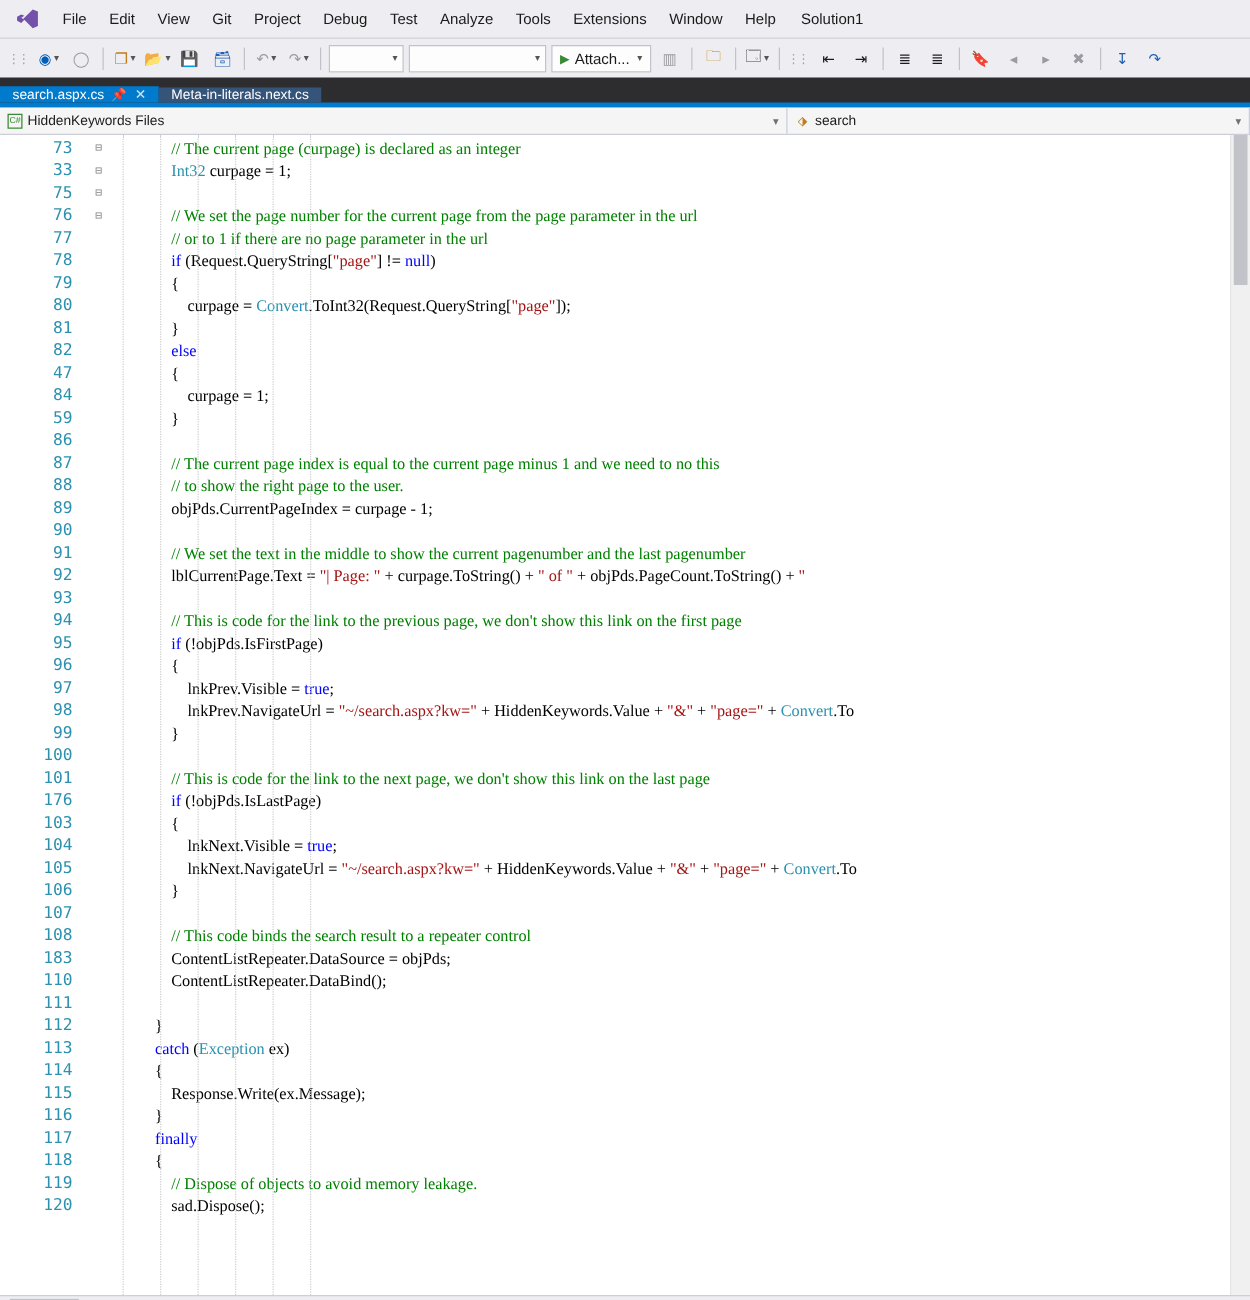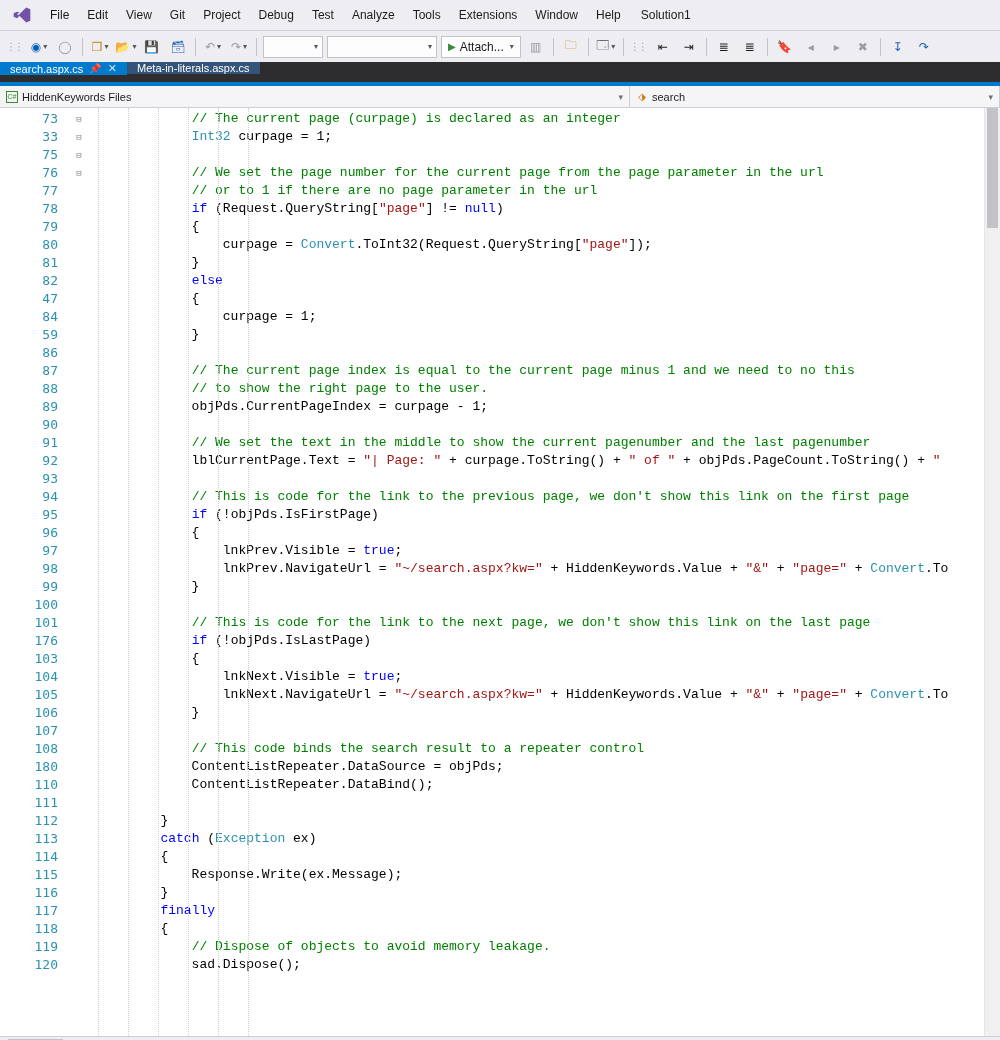--- a/index.html
+++ b/index.html
@@ -12,33 +12,33 @@
 .search-box input { border: none; outline: none; flex: 1; font-size: 12px; background: transparent; color:#717171; }
 .search-icon { color: #555; font-size: 12px; }
 .solution-label { padding: 4px 10px; color: #1b1b1c; }
 .toolbar { height: 32px; background: #eeeef2; display: flex; align-items: center; padding: 0 6px; gap: 4px; border-top: 1px solid #d0d0d8; }
 .tb-btn { width: 22px; height: 22px; display: flex; align-items: center; justify-content: center; color: #1b1b1c; cursor: default; }
 .tb-sep { width: 1px; height: 18px; background: #c2c3c9; margin: 0 2px; }
 .tb-combo { height: 22px; border: 1px solid #c2c3c9; background: #fdfdfd; width: 60px; display:flex; align-items:center; padding:0 4px; font-size:11px; color:#555;}
 .tb-combo.wide { width: 110px; }
 .attach-btn { display: flex; align-items: center; gap: 4px; padding: 0 6px; height: 22px; background: #fdfdfd; border: 1px solid #c2c3c9; color: #1b1b1c; cursor: default; }
 .attach-btn .play { color: #388a34; font-size: 10px; }
-.tabs { height: 24px; background: #2d2d30; display: flex; align-items: flex-start; border-bottom: 4px solid #007acc; }
+.tabs { height: 24px; background: #2d2d30; display: flex; align-items: flex-end; border-bottom: 4px solid #007acc; }
 .tab { display: flex; align-items: center; padding: 0 10px; font-size: 11px; gap: 6px; cursor: default; }
 .tab.active { background: #007acc; color: #fff; }
 .tab.inactive { background: #34547a; color: #fff; }
 .tab-close { font-size: 11px; opacity: 0.8; }
 .nav-bar { height: 22px; background: #f5f5f5; border-bottom: 1px solid #cccedb; display: flex; align-items: stretch; }
 .nav-combo { flex: 1; border-right: 1px solid #cccedb; display: flex; align-items: center; padding: 0 6px; font-size: 11px; color: #1b1b1c; gap:4px;}
 .nav-combo .chev { margin-left: auto; color: #717171; font-size: 9px; }
 .nav-icon { width:12px; height:12px; display:inline-flex; align-items:center; justify-content:center; font-size:10px;}
 .editor { display: flex; height: 928px; background: #fff; }
 .gutter { width: 72px; background: #fff; border-right: 0px solid #e5e5e5; text-align: right; padding-right: 14px; color: #2b91af; font-family: Consolas, monospace; font-size: 13px; line-height: 18px; padding-top: 2px; user-select:none;}
 .fold-area { width: 14px; background: #fff; font-family: Consolas, monospace; font-size: 9px; line-height: 18px; color: #808080; padding-top:2px; text-align:center;}
-.code { flex: 1; font-family: Liberation Mono, monospace; font-size: 13px; line-height: 18px; white-space: pre; padding-left: 12px; padding-top: 2px; overflow: hidden; color: #000; }
+.code { flex: 1; font-family: Liberation Serif, serif; font-size: 13px; line-height: 18px; white-space: pre; padding-left: 12px; padding-top: 2px; overflow: hidden; color: #000; }
 .c-comment { color: #008000; }
 .c-keyword { color: #0000ff; }
 .c-type { color: #2b91af; }
 .c-string { color: #a31515; }
 .c-number { color: #000000; }
 .vscroll { width: 16px; background: #f0f0f0; border-left: 1px solid #e5e5e5; position:relative;}
 .vscroll-thumb{ position:absolute; top:0; left:2px; right:2px; height:120px; background:#c2c3c9;}
 .status-top { height: 22px; background: #eeeef2; border-top: 1px solid #cccedb; display: flex; align-items: center; padding: 0 8px; font-size: 11px; gap: 12px; color:#1b1b1c;}
 .status-top .zoom { width:55px; border:1px solid #c2c3c9; background:#fdfdfd; height:18px; display:flex; align-items:center; padding:0 4px; justify-content:space-between;}
 .chev-down{ font-size:8px; color:#555; margin-left:2px;}
@@ -118,21 +118,21 @@
   <span class="tb-btn" style="color:#1e5fb3">↷</span>
 </div>
 
 <div class="tabs">
   <div class="tab active">
     <span>search.aspx.cs</span>
     <span style="font-size:10px">📌</span>
     <span class="tab-close">✕</span>
   </div>
   <div class="tab inactive">
-    <span>Meta-in-literals.aspx.cs</span>
+    <span>Meta-in-literals.next.cs</span>
   </div>
 </div>
 
 <div class="nav-bar">
   <div class="nav-combo" style="flex:0 0 630px">
     <span class="nav-icon" style="color:#388a34;border:1px solid #388a34;font-size:7px;padding:0 1px;">C#</span>
     <span>HiddenKeywords Files</span>
     <span class="chev">▾</span>
   </div>
   <div class="nav-combo">
@@ -173,21 +173,21 @@
       <div>99</div>
       <div>100</div>
       <div>101</div>
       <div>176</div>
       <div>103</div>
       <div>104</div>
       <div>105</div>
       <div>106</div>
       <div>107</div>
       <div>108</div>
-      <div>180</div>
+      <div>183</div>
       <div>110</div>
       <div>111</div>
       <div>112</div>
       <div>113</div>
       <div>114</div>
       <div>115</div>
       <div>116</div>
       <div>117</div>
       <div>118</div>
       <div>119</div>

